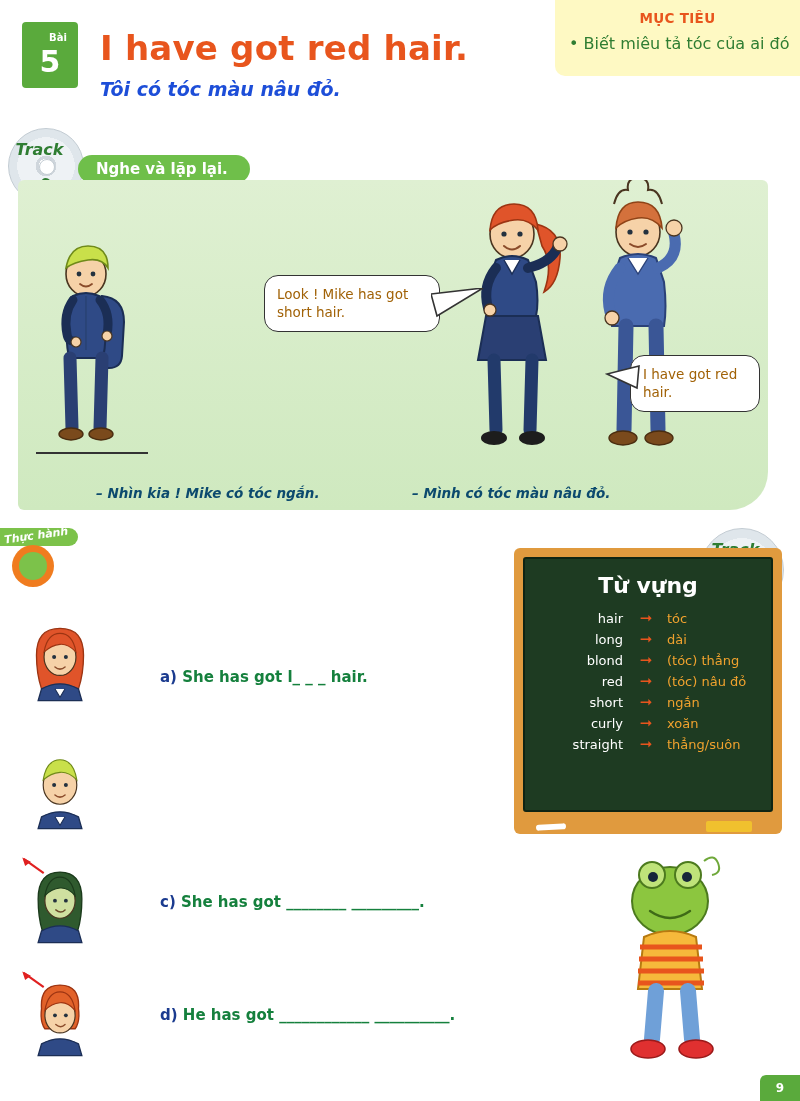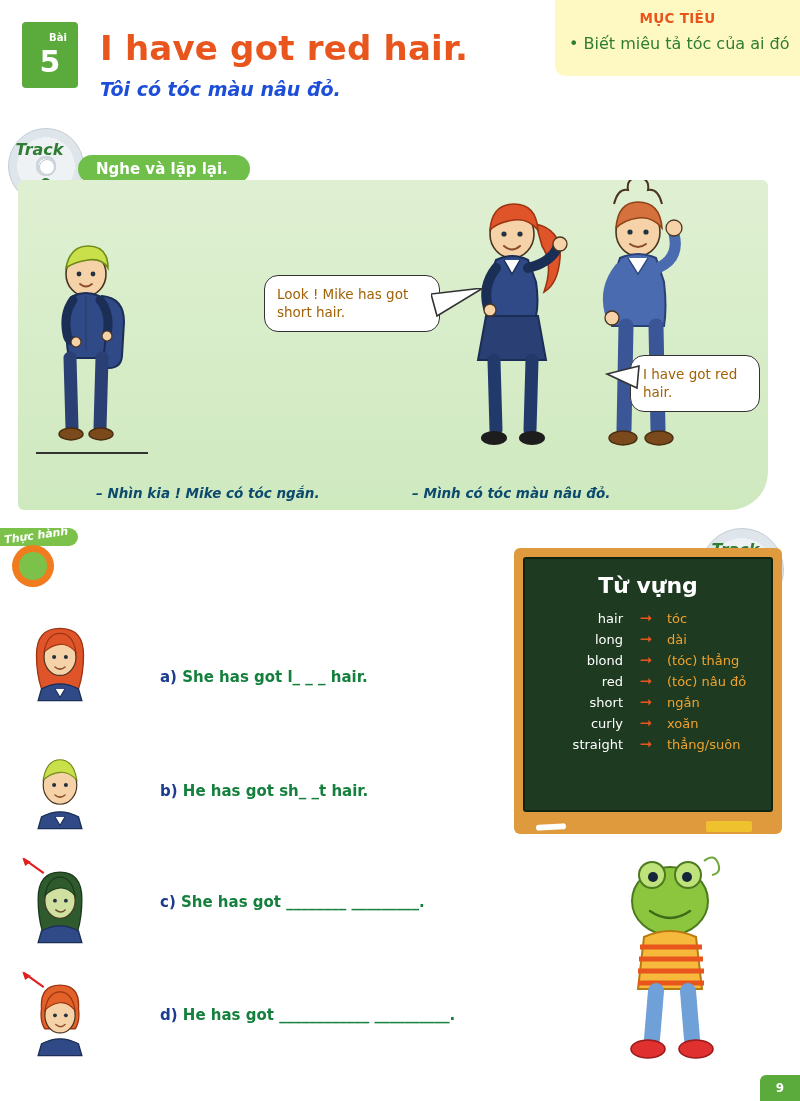--- a/index.html
+++ b/index.html
@@ -387,24 +387,20 @@
   </svg>
   <svg class="arrow-red" style="left:16px;top:970px;" width="38" height="28" viewBox="0 0 38 28">
     <path d="M34 24 L6 4" stroke="#e02020" stroke-width="3"></path>
     <path d="M4 2 L16 8 L8 14 Z" fill="#e02020"></path>
   </svg>
 
   <div class="qitem" style="left:160px;top:668px;">
     <span class="qnum">a)</span>
     <span class="qtext">She has got l_ _ _  hair.</span>
   </div>
-  <div class="qitem" style="left:160px;top:782px;">
-    <span class="qnum">b)</span>
-    <span class="qtext">He has got sh_ _t hair.</span>
-  </div>
   <div class="qitem" style="left:160px;top:893px;">
     <span class="qnum">c)</span>
     <span class="qtext">She has got ________ _________.</span>
   </div>
   <div class="qitem" style="left:160px;top:1006px;text-align:center;">
     <span class="qnum">d)</span>
     <span class="qtext">He has got ____________ __________.</span>
   </div>
 
   <svg style="position:absolute;left:600px;top:845px;" width="150" height="230" viewBox="0 0 150 230">

